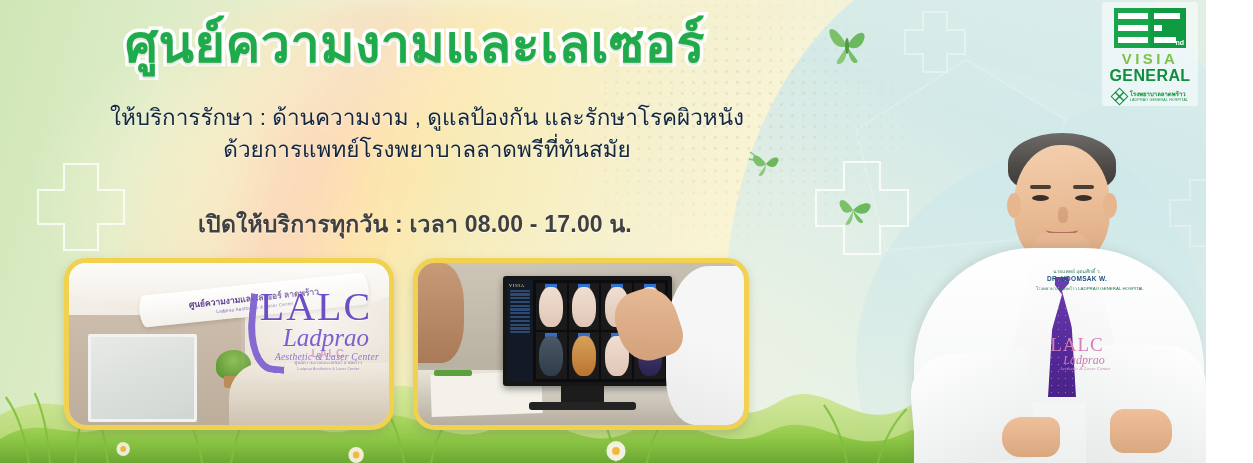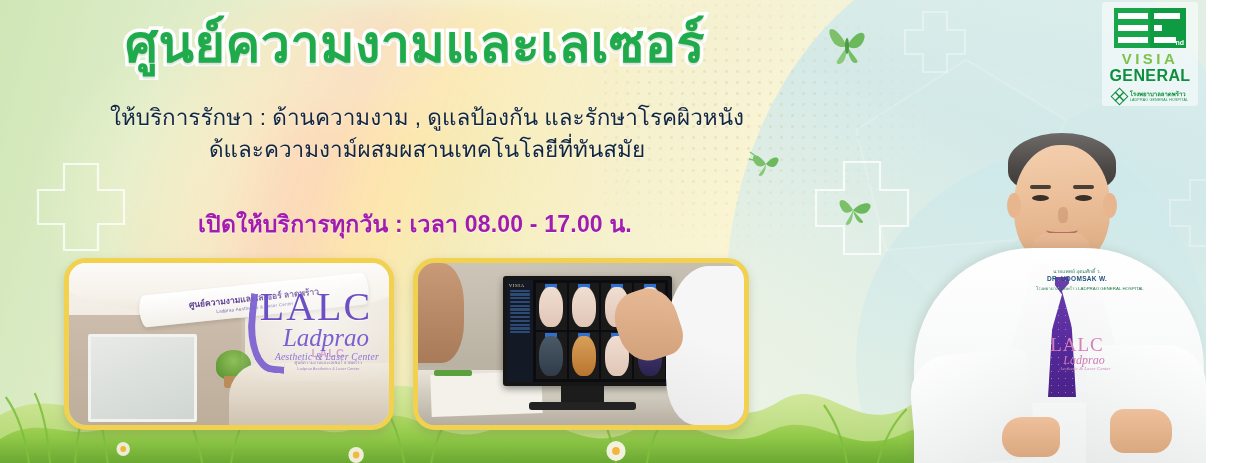--- a/index.html
+++ b/index.html
@@ -95,21 +95,21 @@
     color:#12263f;
     font-size:22.5px;
     line-height:1.42;
     font-weight:500;
     text-shadow:0 1px 1px rgba(255,255,255,.7);
   }
   .subline div{white-space:nowrap;padding-left:24px;}
   .hours{
     position:absolute;left:0;top:206px;width:830px;
     text-align:center;
-    color:#a21caf;
+    color:#404040;
     font-size:23px;font-weight:bold;
     letter-spacing:.2px;
     text-shadow:0 1px 1px rgba(255,255,255,.85);
   }
 
   
   .photo{
     position:absolute;
     border:5px solid #f2d14e;
     border-radius:22px;
@@ -413,21 +413,21 @@
       <circle cx="640" cy="108" r="4" fill="#f2b63c"></circle>
       <circle cx="128" cy="106" r="7" fill="#f6f2e6" opacity=".9"></circle>
       <circle cx="128" cy="106" r="3" fill="#efb63f"></circle>
     </g>
   </svg>
 
   <div class="headline">ศูนย์ความงามและเลเซอร์</div>
 
   <div class="subline">
     <div>ให้บริการรักษา : ด้านความงาม , ดูแลป้องกัน และรักษาโรคผิวหนัง</div>
-    <div>ด้และความงาม์ผสมผสานเทคโนโลยีที่ทันสมัย</div>
+    <div>ด้วยการแพทย์โรงพยาบาลลาดพรีที่ทันสมัย</div>
   </div>
 
   <div class="hours">เปิดให้บริการทุกวัน : เวลา 08.00 - 17.00 น.</div>
 
   <div class="photo" id="photo-clinic">
     <div class="clinic-scene">
       <div class="clinic-wall"></div>
       <div class="clinic-backwall"></div>
       <div class="clinic-ceiling"></div>
       <div class="clinic-sign">

